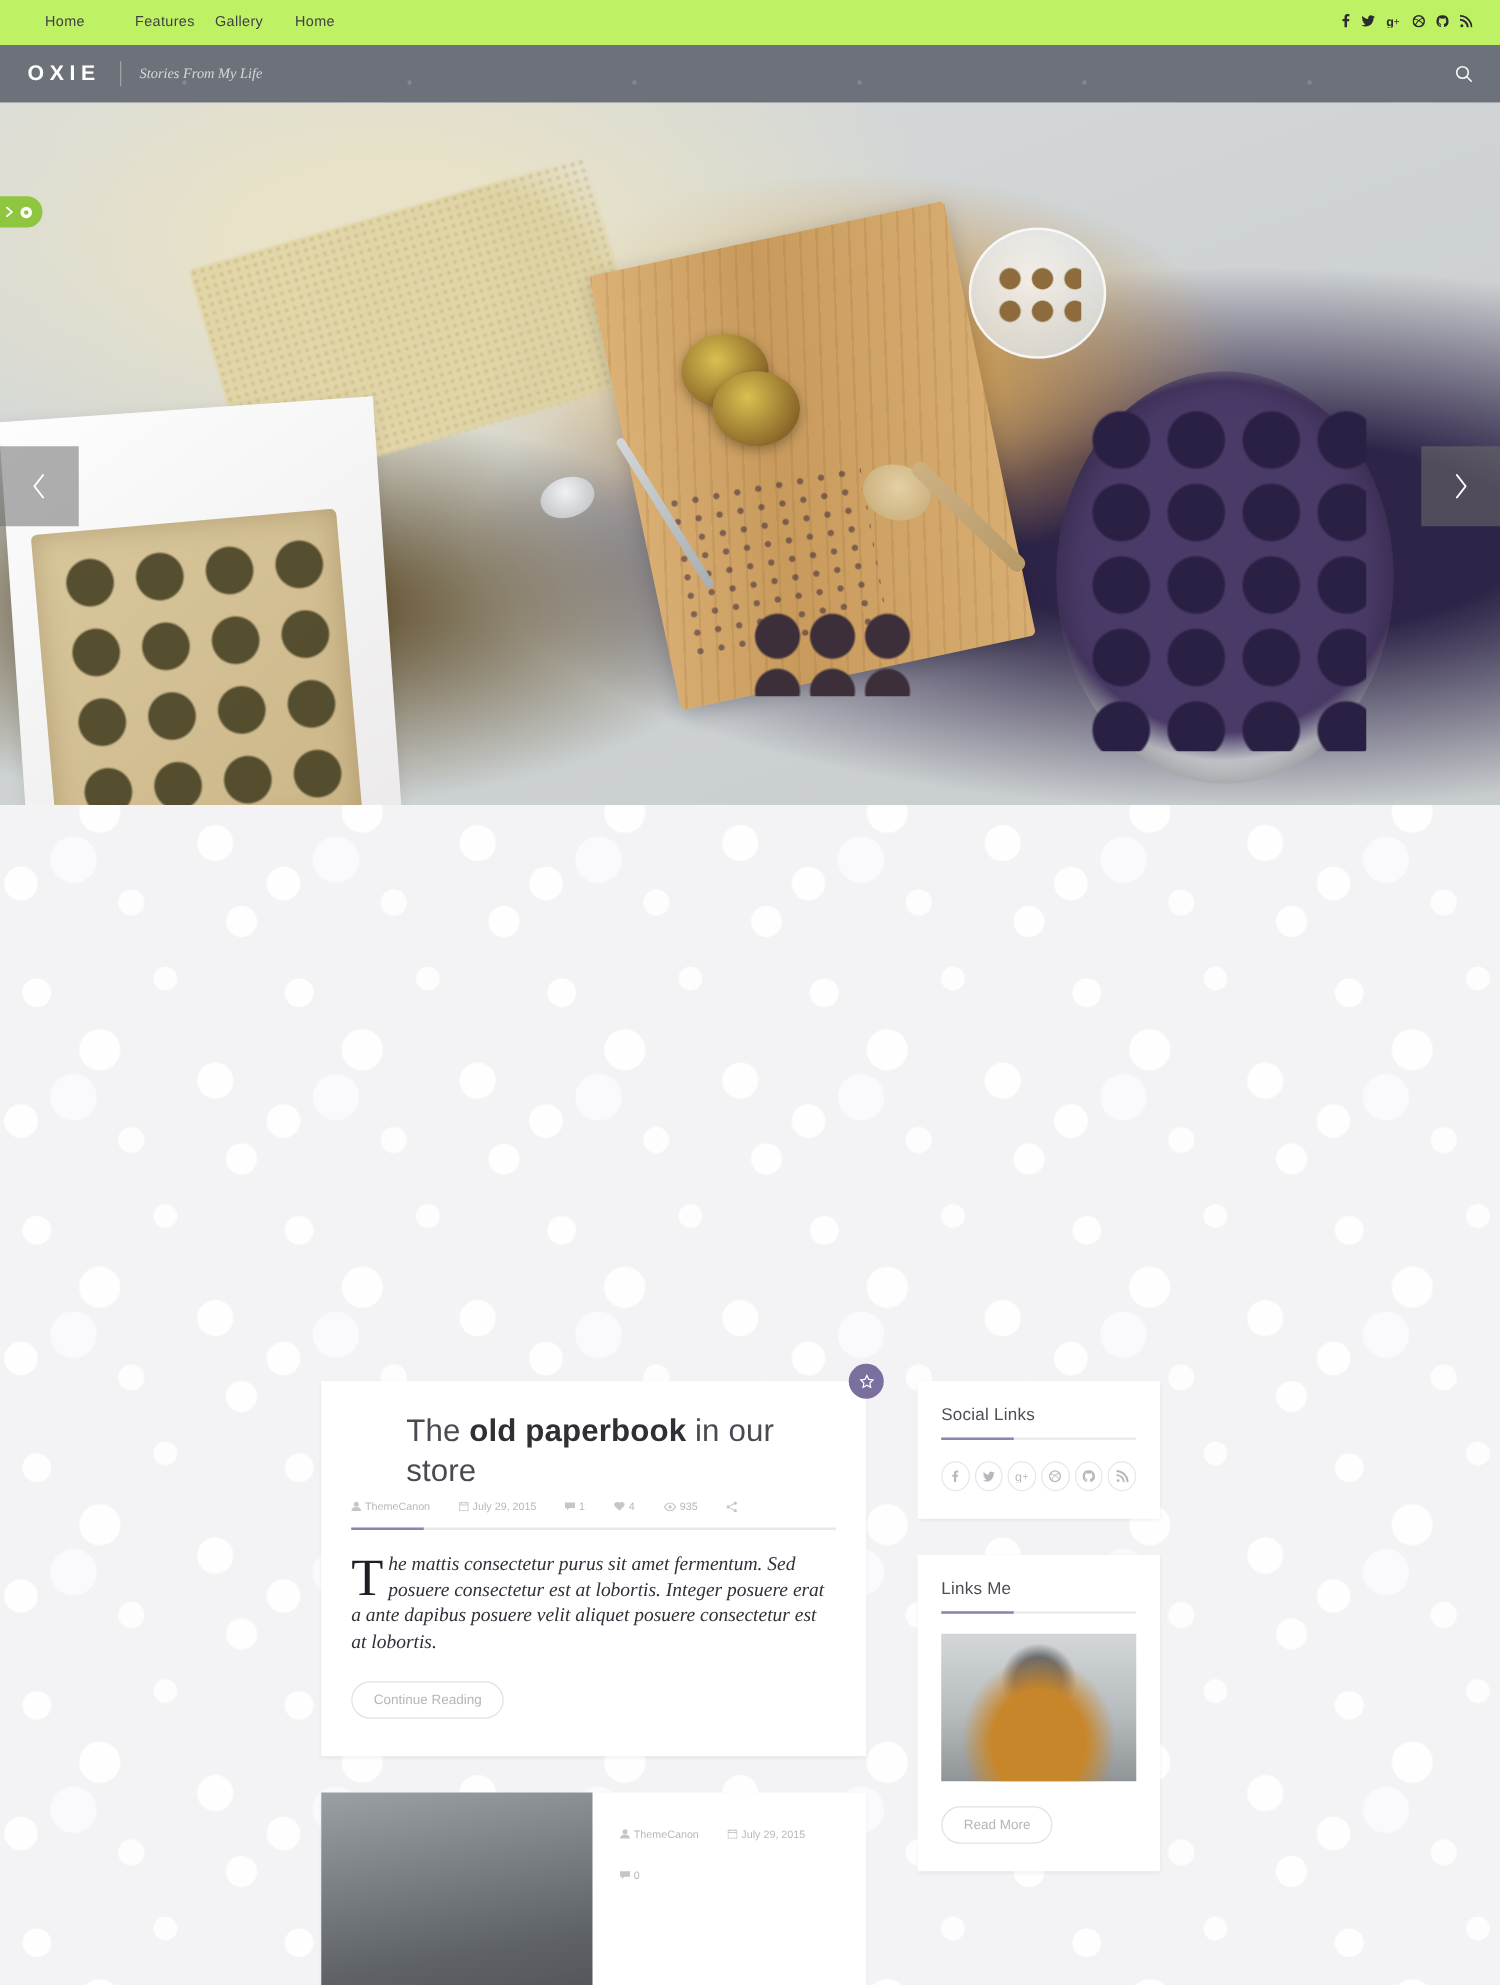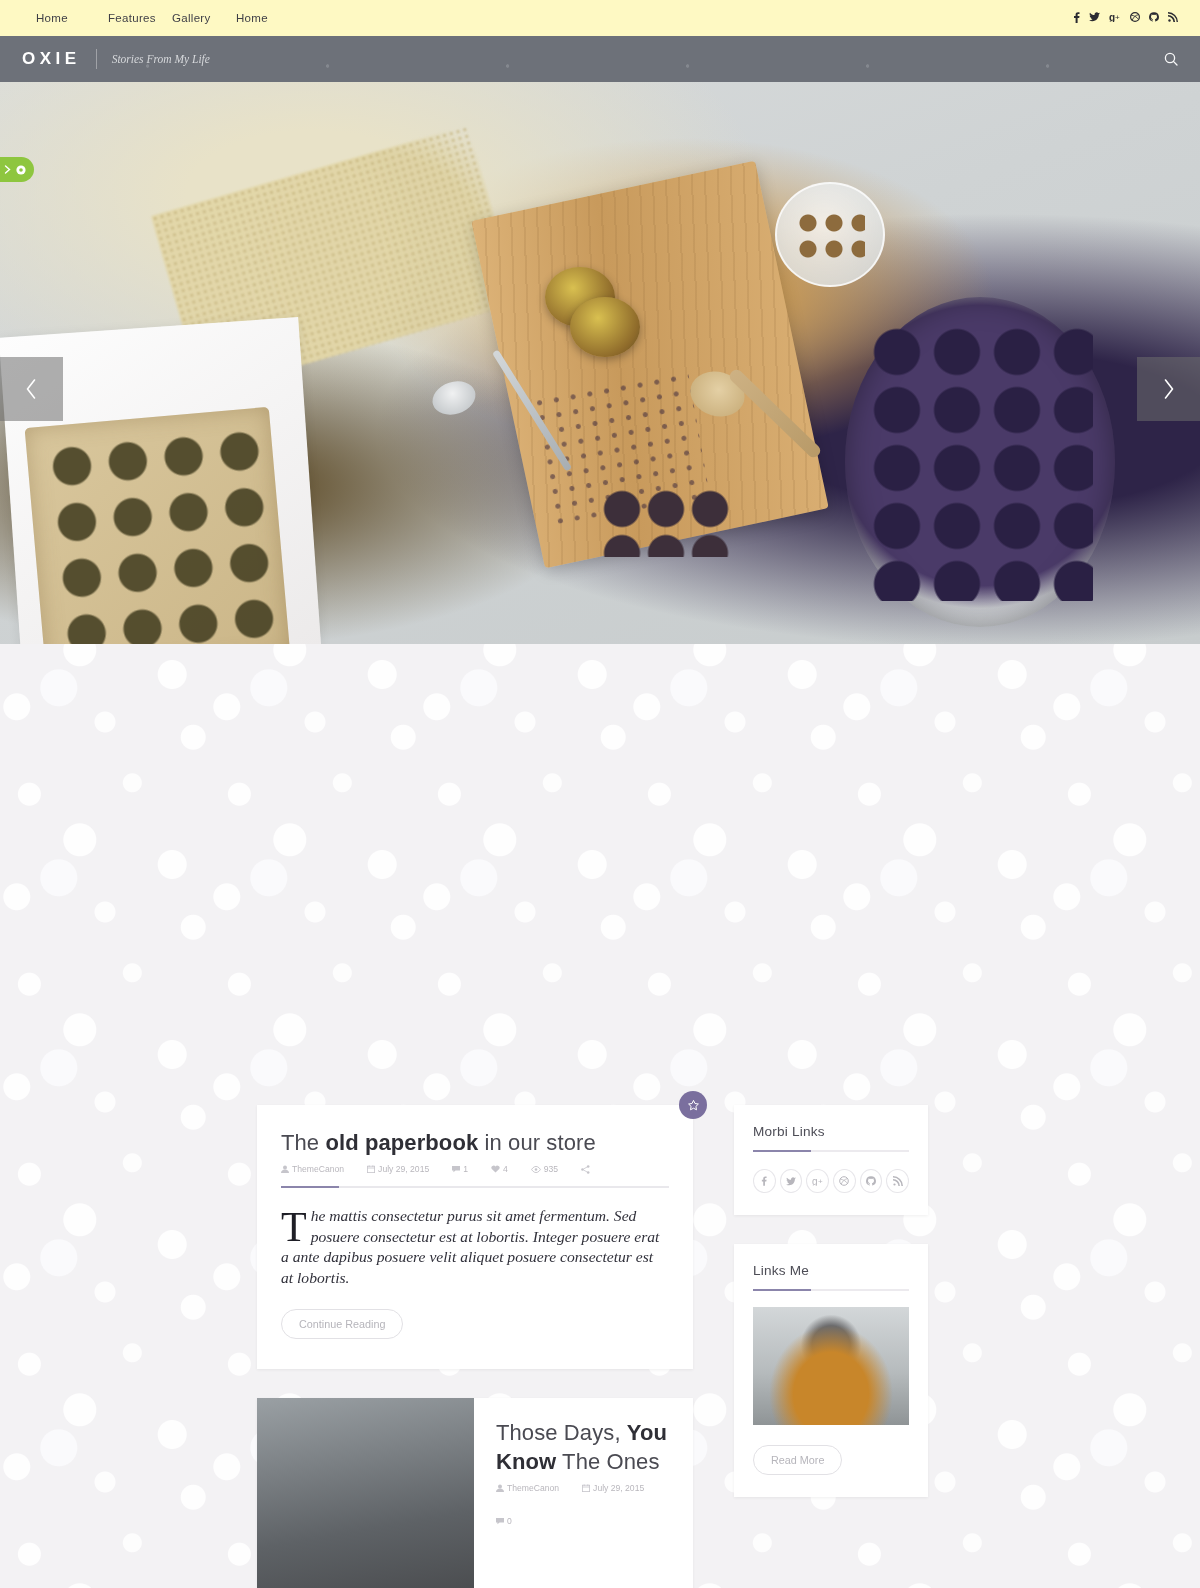--- a/index.html
+++ b/index.html
@@ -27,23 +27,23 @@
       radial-gradient(circle at 50% 80%, rgba(255,255,255,.85) 0 10px, transparent 11px),
       radial-gradient(circle at 28% 62%, rgba(250,250,252,1) 0 18px, transparent 19px),
       radial-gradient(circle at 92% 88%, rgba(255,255,255,.9) 0 12px, transparent 13px);
     background-size: 210px 190px;
     z-index: 0;
   }
 
   
   .topbar {
     position: relative; z-index: 5;
-    height: 36px; background: #fef9c3;
-    display: flex; 
-    padding: 12px 22px;
+    height: 36px; background: #bef264;
+    display: flex; align-items: center;
+    padding: 0 22px;
   }
   .topnav { display: flex; gap: 0; }
   .topnav a {
     font-size: 11.5px; color: #3f3f46; text-decoration: none;
     letter-spacing: .3px; padding: 0 14px; display: block;
     width: 64px; text-align: left;
   }
   .topnav a:first-child { width: 72px; }
   .top-social { margin-left: auto; display: flex; gap: 9px; align-items: center; }
   .top-social .si { font-size: 11px; color: #2b2b31; line-height: 1; cursor: pointer; }
@@ -214,22 +214,23 @@
   .sidebar {
     position:absolute; left:734px; top:461px; width:194px;
   }
 
   .card { background:#fff; box-shadow: 0 1px 3px rgba(0,0,0,.06); }
 
   
   .post { margin-bottom: 29px; position:relative; }
   .post-pad { padding: 24px 24px 30px 24px; }
   .post-title {
-    font-size: 22px; font-weight: 300; color: #4a4a52; line-height:1.28;
+    font-size: 25px; font-weight: 300; color: #4a4a52; line-height:1.28;
     letter-spacing: .1px;
+    margin-left: 44px;
   }
   .post-title b { font-weight: 700; color:#2f2f36; }
   .post-meta {
     margin-top: 7px; font-size: 8.6px; color:#b9b7bd;
     font-family:"Liberation Sans", sans-serif;
     display:flex; align-items:center; gap:23px; flex-wrap:wrap;
   }
   .post-meta span { display:inline-flex; align-items:center; gap:3px; }
   .post-meta svg { display:block; }
   .rule { margin-top: 12px; height:2px; background:#e9e8ec; position:relative; }
@@ -453,21 +454,20 @@
         </div>
         <div class="rule"></div>
         <p class="lead"><span class="dropcap">T</span><span>he mattis consectetur purus sit amet fermentum. Sed posuere consectetur est at lobortis. Integer posuere erat a ante dapibus posuere velit aliquet posuere consectetur est at lobortis.</span></p>
         <a class="btn-ghost">Continue Reading</a>
       </div>
     </article>
 
     <article class="card post post-split">
       <div class="thumb"></div>
       <div class="sp-body">
-        <h2 class="post-title"><span>Those Days, </span><b>You Know</b><span> The Ones</span></h2>
         <div class="post-meta">
           <span>
             <svg width="8" height="8" viewBox="0 0 8 8">
                 <circle cx="4" cy="2.4" r="2" fill="#c6c5cb"></circle>
                 <path d="M0 8c0-2.2 1.8-3.4 4-3.4S8 5.8 8 8z" fill="#c6c5cb"></path>
               </svg>
             <i style="font-style:normal">ThemeCanon</i>
           </span>
           <span>
             <svg width="8" height="8" viewBox="0 0 8 8">
@@ -486,21 +486,21 @@
         </div>
 
       </div>
     </article>
 
   </div>
 
   <aside class="sidebar">
 
     <section class="card widget">
-      <h3 class="w-title">Morbi Links</h3>
+      <h3 class="w-title">Social Links</h3>
       <div class="w-rule"></div>
       <div class="social-row">
         <a class="circle">
             <svg width="6" height="10" viewBox="0 0 7 11">
               <path fill="#b7b6bc" d="M4.6 11V6h1.6l.3-1.9H4.6V2.9c0-.5.2-.9.9-.9h1V.3C6.3.2 5.7.2 5 .2 3.6.2 2.6 1 2.6 2.6v1.5H1V6h1.6v5h2z"></path>
             </svg>
           </a>
         <a class="circle">
             <svg width="10" height="9" viewBox="0 0 11 10">
               <path fill="#b7b6bc" d="M11 1.3c-.4.2-.8.3-1.3.4.5-.3.8-.7 1-1.3-.4.3-.9.5-1.4.6A2.2 2.2 0 005.5 2.6c0 .2 0 .3.1.5-1.9-.1-3.5-1-4.6-2.4a2.2 2.2 0 00.7 3 2.2 2.2 0 01-1-.3c0 1.1.7 2 1.8 2.2-.4.1-.7.1-1 0 .3.9 1.1 1.5 2 1.6A4.4 4.4 0 010 8.2 6.2 6.2 0 003.4 9.2c4.1 0 6.4-3.4 6.4-6.4V2.5c.5-.3.8-.7 1.2-1.2z"></path>

